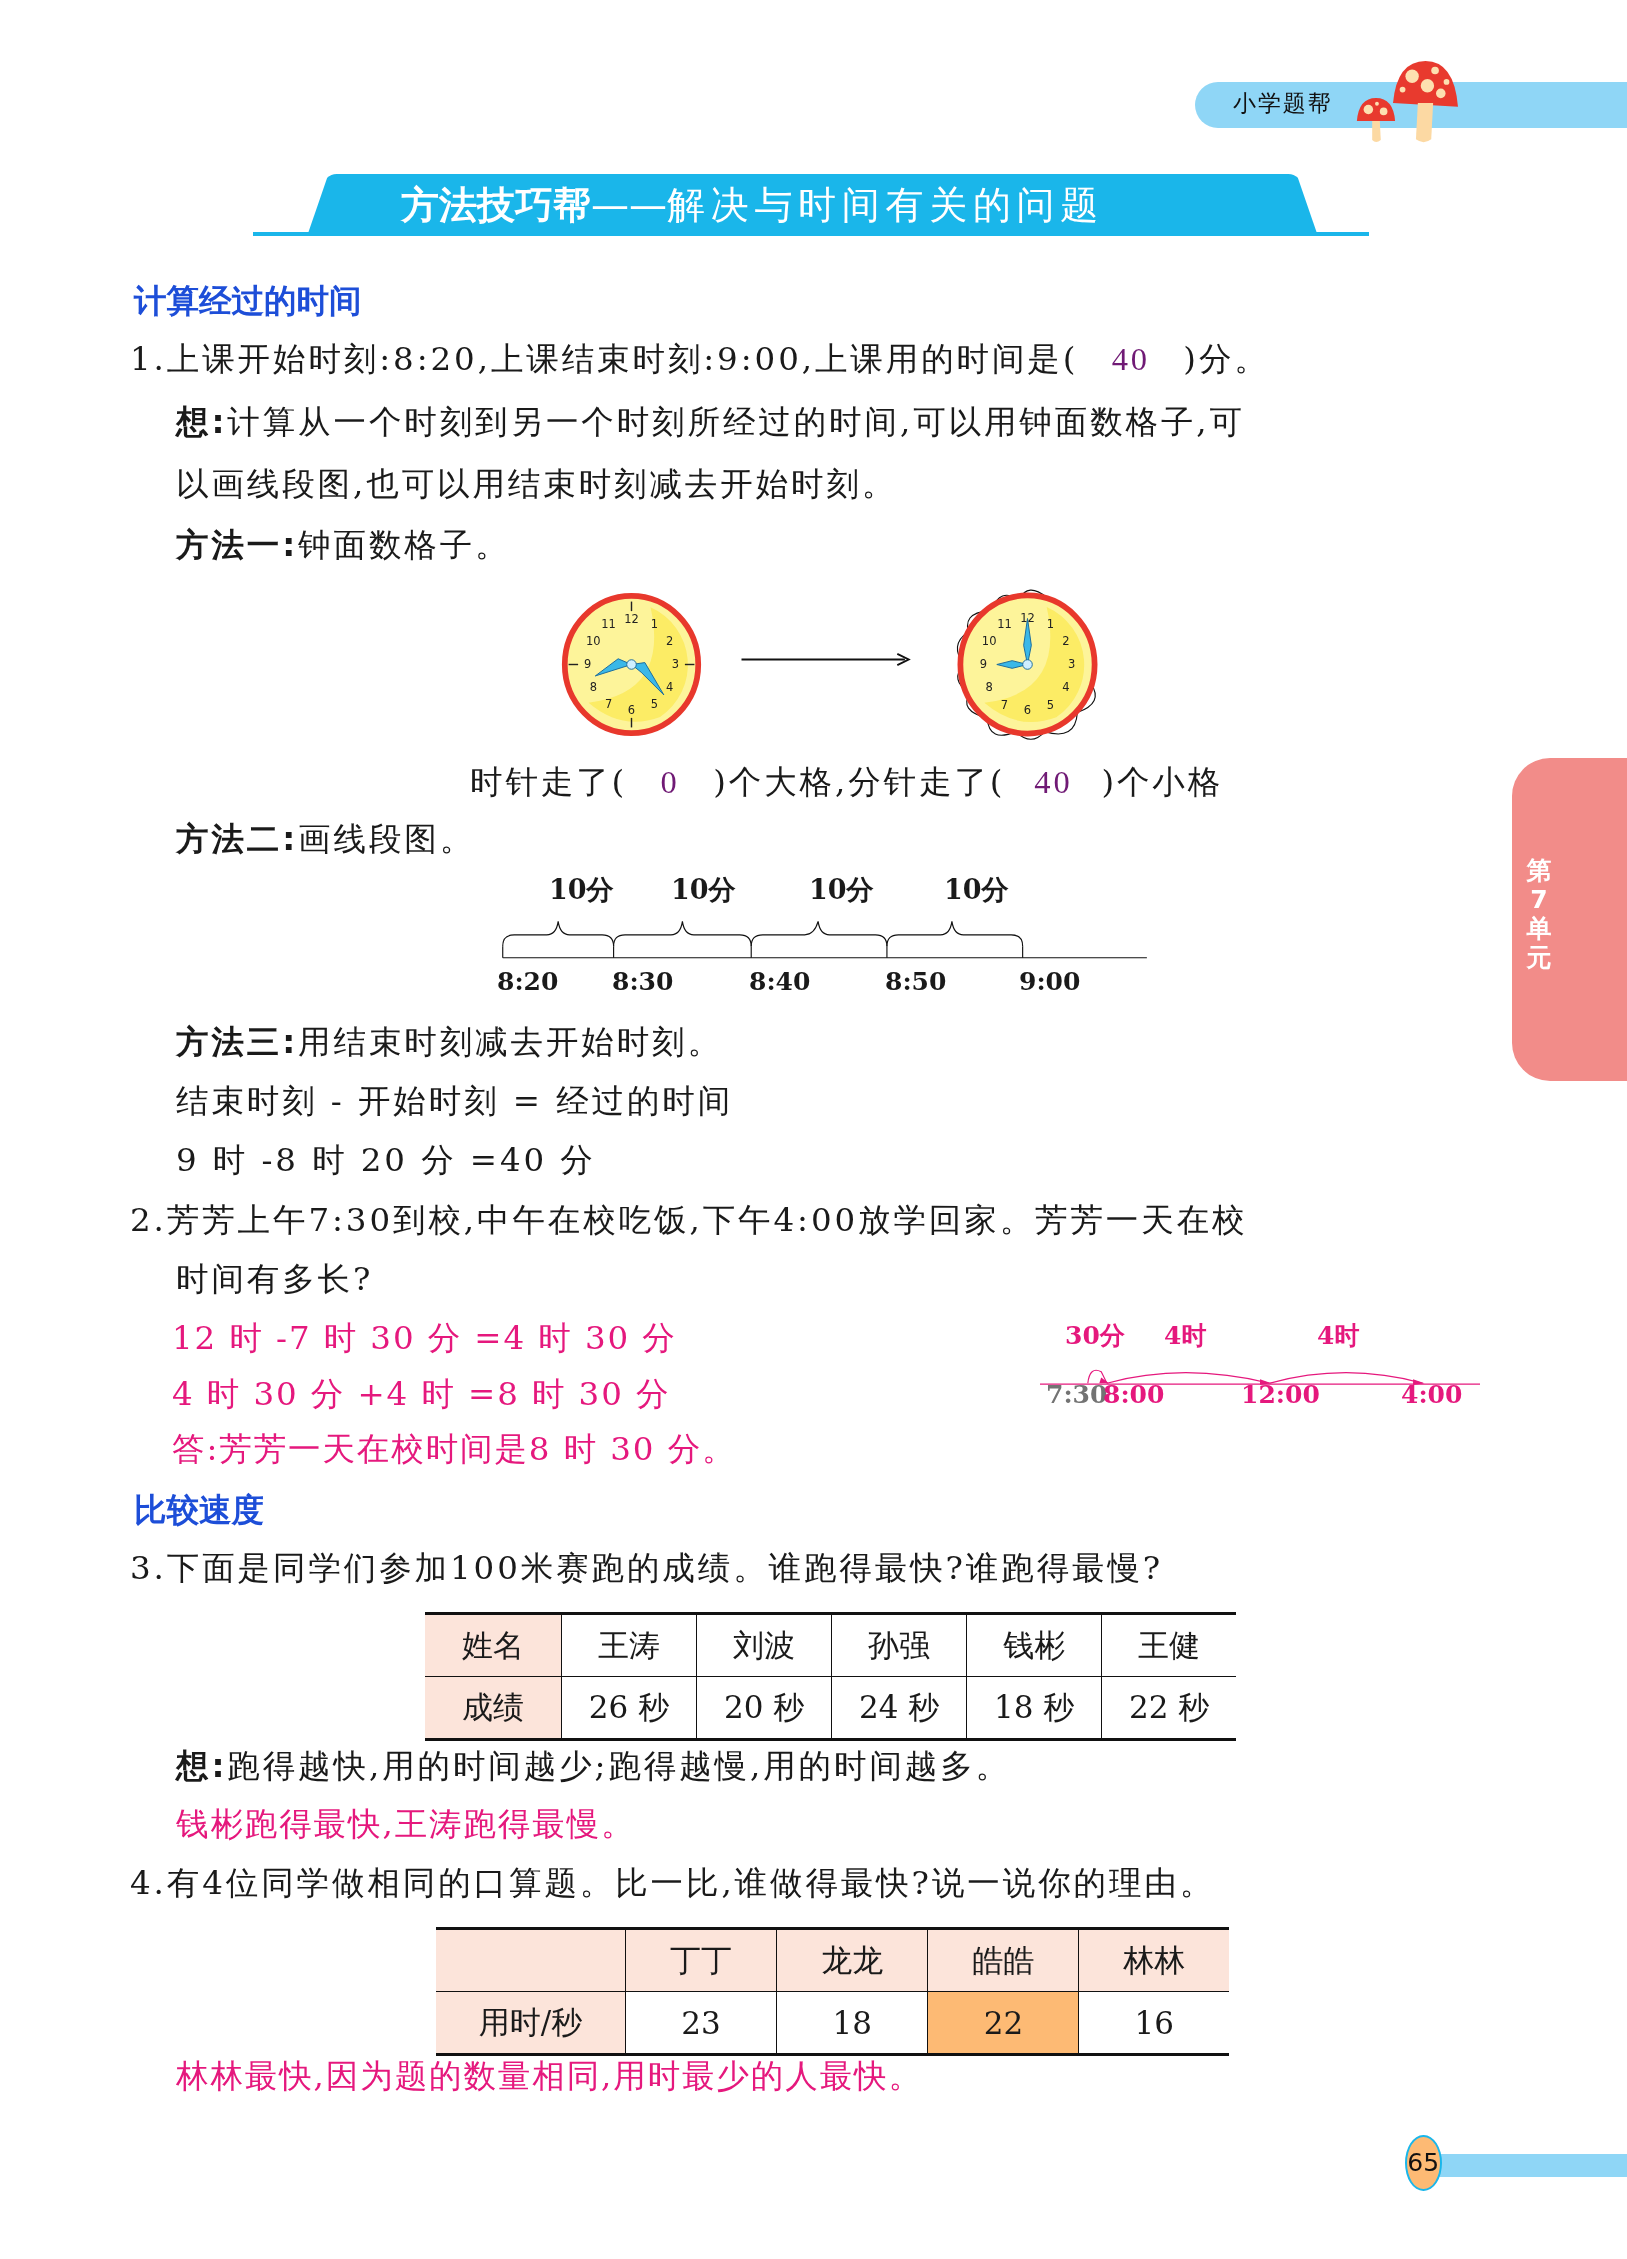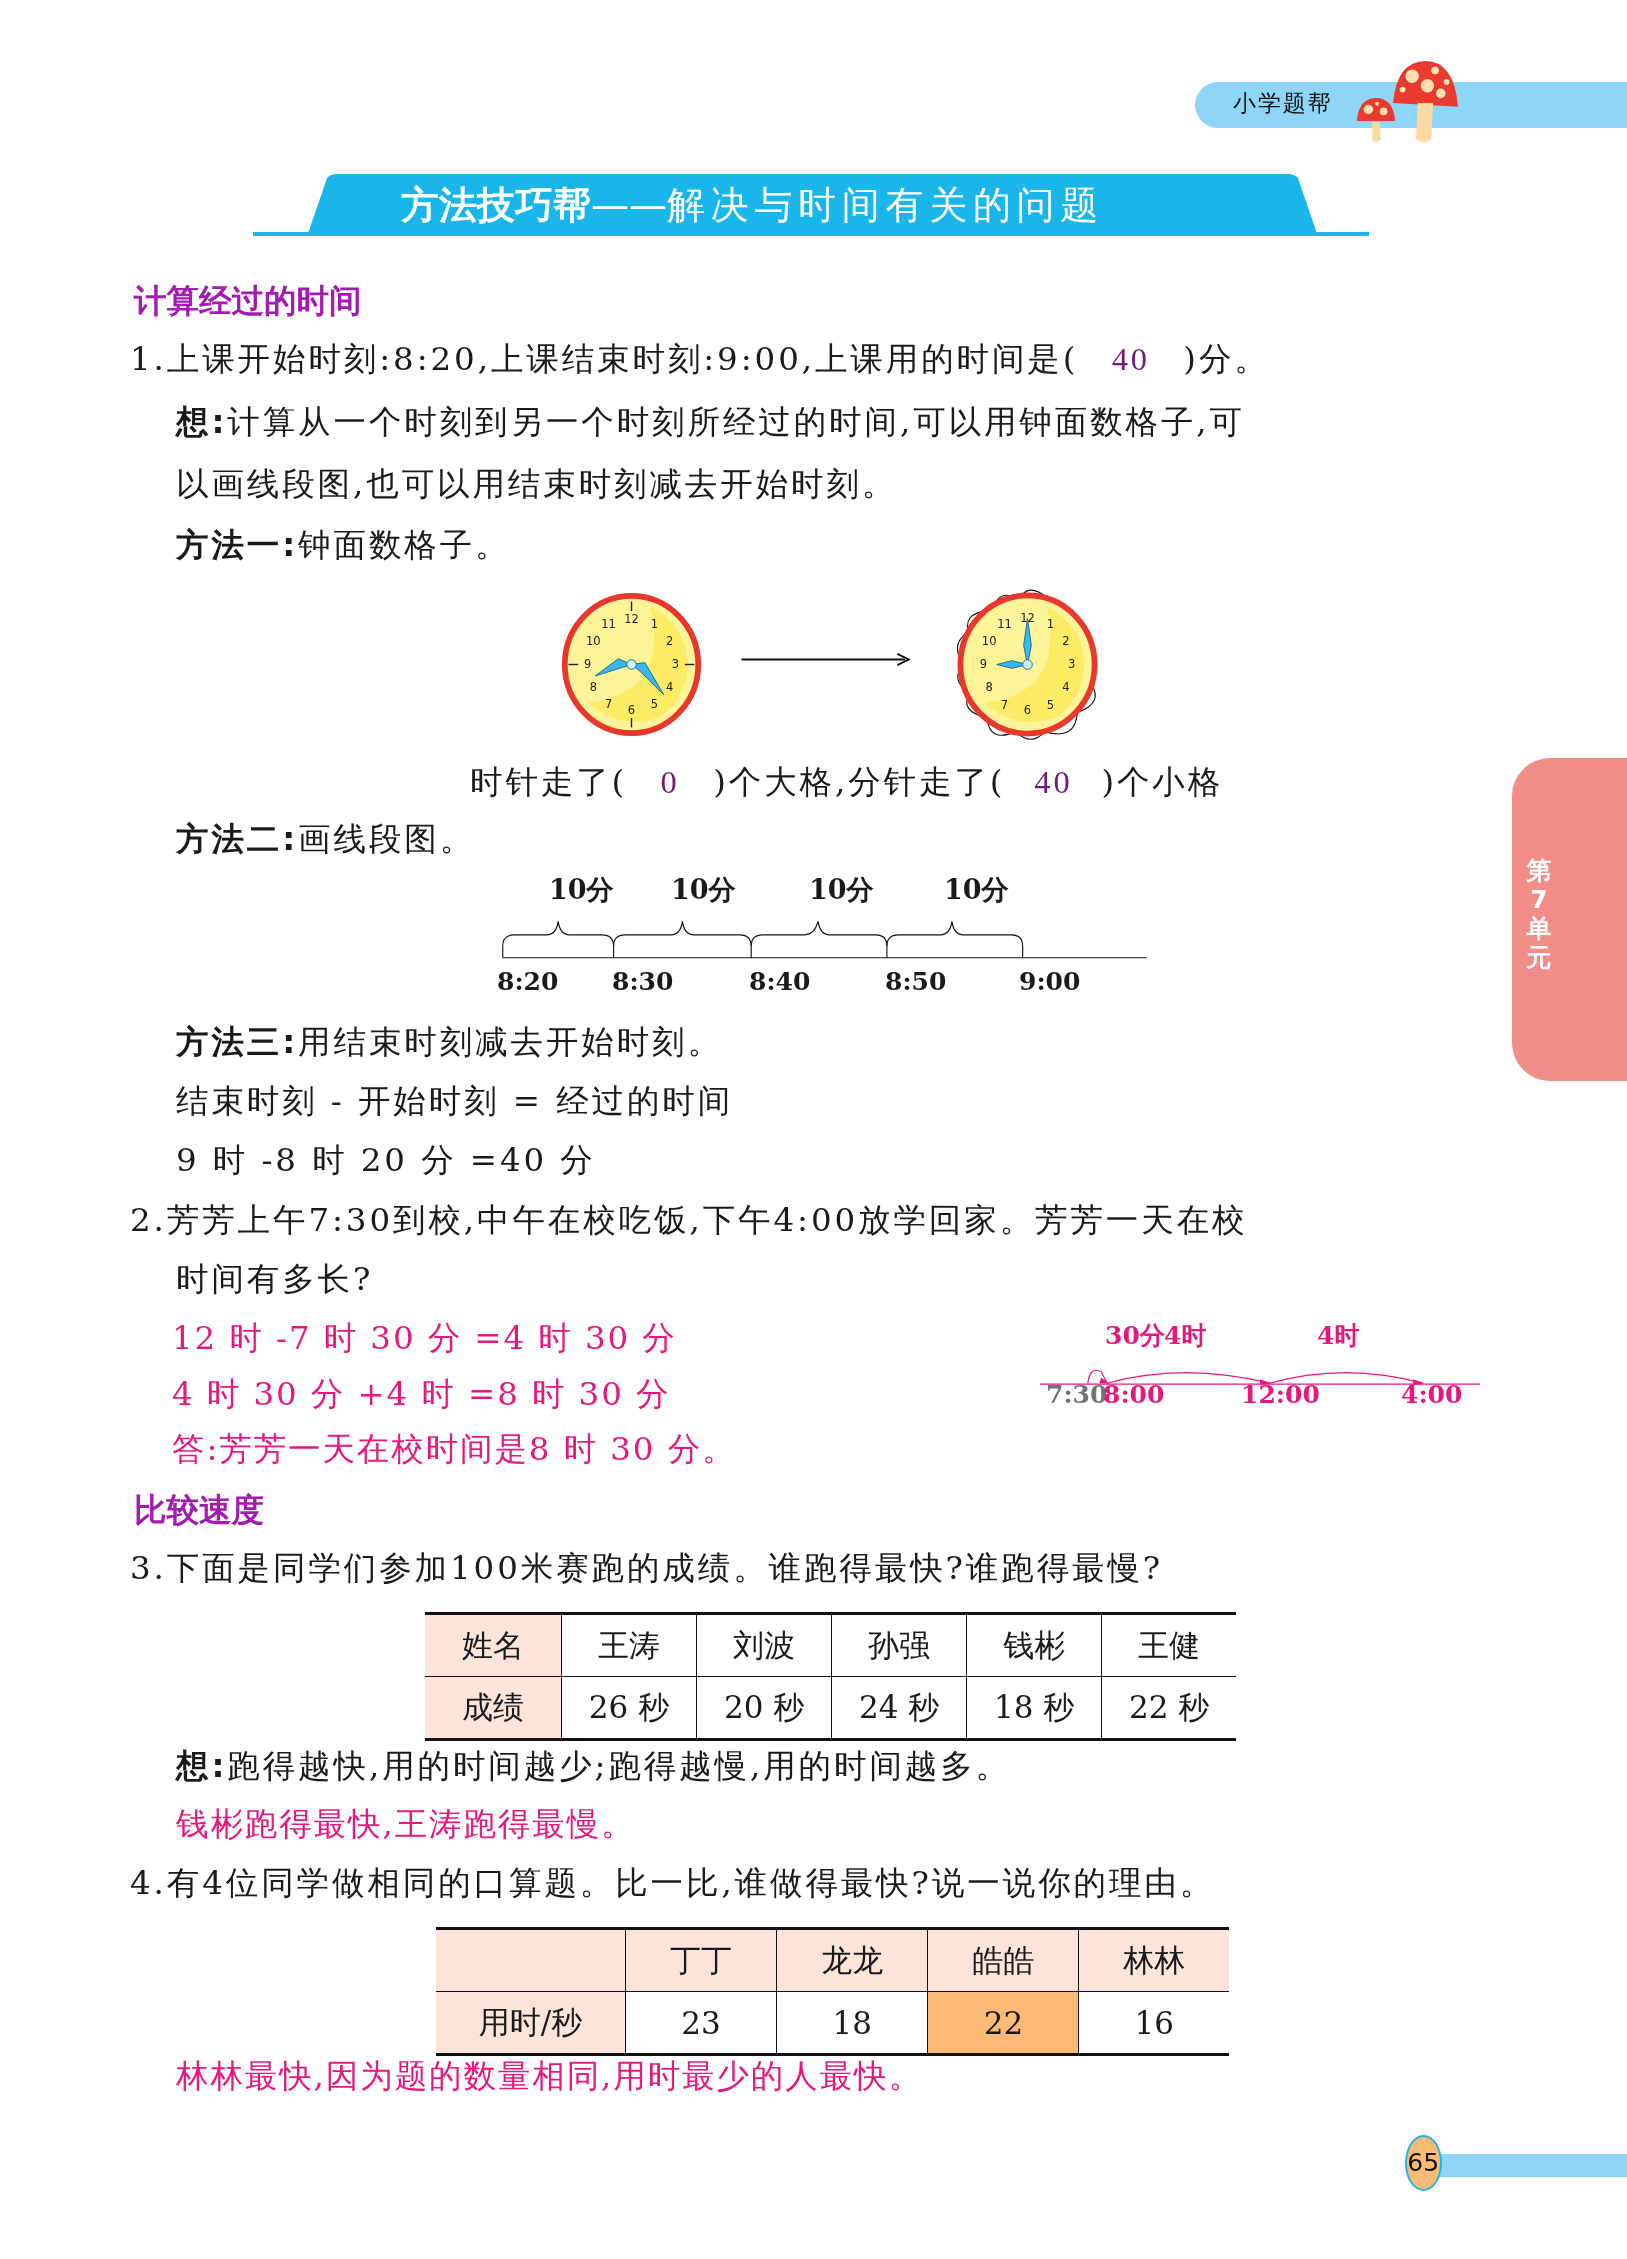--- a/index.html
+++ b/index.html
@@ -25,21 +25,21 @@
 
   
   .unit-tab { left:1512px; top:758px; width:116px; height:323px; background:#f28c89;
               border-radius:38px 0 0 38px; }
   .unit-tab-text { left:1520px; top:856px; width:38px; text-align:center; color:#fff;
                    font-family:"DejaVu Sans","Liberation Sans",sans-serif; font-weight:bold;
                    font-size:25px; line-height:29px; }
 
   
   .h-section { font-family:"DejaVu Sans","Liberation Sans",sans-serif; font-weight:bold;
-               font-size:32.5px; color:#a21caf; }
+               font-size:32.5px; color:#1d4ed8; }
   .line { font-size:32.5px; letter-spacing:2.9px; white-space:nowrap; }
   .bold-lead { font-family:"DejaVu Sans","Liberation Sans",sans-serif; font-weight:bold; }
   .ans { color:#701a75;font-family:Liberation Serif, serif; }
   .pink-line { color:#e5187d; font-size:32.5px; letter-spacing:1.9px; white-space:nowrap; }
 
   
   table.score { border-collapse:collapse; position:absolute; font-size:31px; }
   table.score td { border:1px solid #111; text-align:center; height:59px; }
   table.score tr:first-child td { border-top:3.8px solid #111; }
   table.score tr:last-child td { border-bottom:3.8px solid #111; }
@@ -228,21 +228,21 @@
     <path d="M50 22 Q52 4 64 10 L70 22"></path>
     <path d="M70 22 Q150 0 240 22"></path>
     <path d="M240 22 Q320 0 400 22"></path>
   </g>
   <g fill="#e5187d">
       <path d="M64 16 L72 22 L62 22 Z"></path>
       <path d="M230 18 L242 22 L230 24 Z"></path>
       <path d="M390 18 L402 22 L390 24 Z"></path>
     </g>
 </svg>
-<div class="abs" style="left:1065px;top:1319px;font-size:25px;font-weight:bold;color:#e5187d;margin-left:40px;">30分</div>
+<div class="abs" style="left:1065px;top:1319px;font-size:25px;font-weight:bold;color:#e5187d;">30分</div>
 <div class="abs" style="left:1164px;top:1319px;font-size:25px;font-weight:bold;color:#e5187d;">4时</div>
 <div class="abs" style="left:1317px;top:1319px;font-size:25px;font-weight:bold;color:#e5187d;">4时</div>
 <div class="abs" style="left:1046px;top:1380px;font-size:25px;font-weight:bold;color:#737373;">7:30</div>
 <div class="abs" style="left:1103px;top:1380px;font-size:25px;font-weight:bold;color:#e5187d;">8:00</div>
 <div class="abs" style="left:1241px;top:1380px;font-size:25px;font-weight:bold;color:#e5187d;">12:00</div>
 <div class="abs" style="left:1401px;top:1380px;font-size:25px;font-weight:bold;color:#e5187d;">4:00</div>
 
 <div class="abs h-section" style="left:134px;top:1489px;">比较速度</div>
 <div class="abs line" style="left:130px;top:1547px;">
   <span>3.</span><span>下面是同学们参加100米赛跑的成绩。谁跑得最快?谁跑得最慢?</span>

